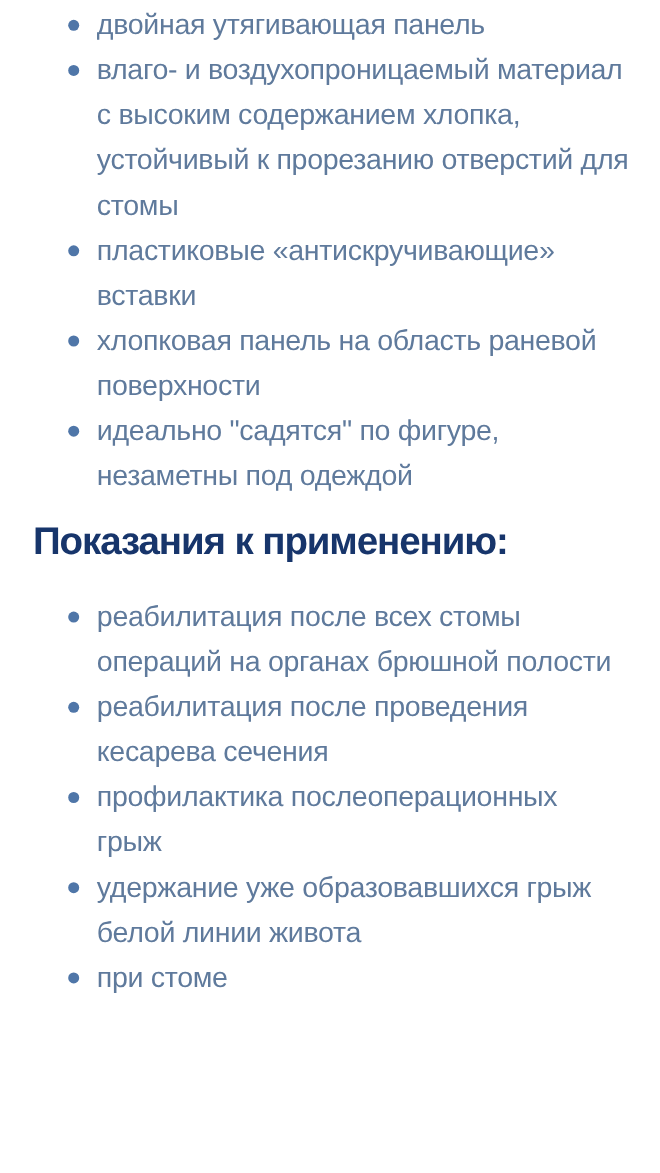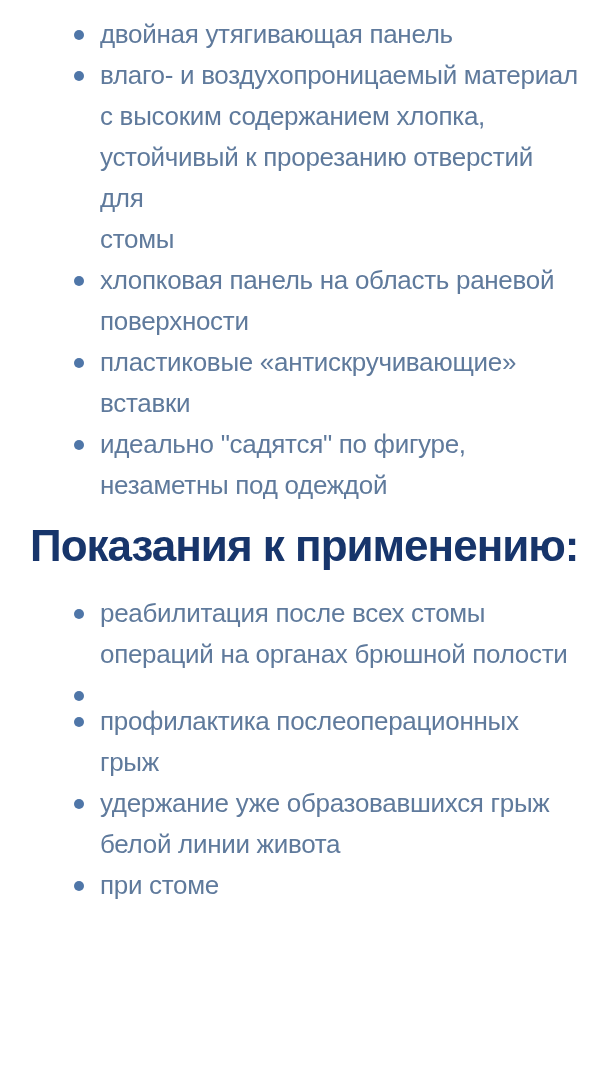--- a/index.html
+++ b/index.html
@@ -15,21 +15,21 @@
     height:1066px;
     background:var(--bg);
     overflow:hidden;
     font-family:"Liberation Sans", sans-serif;
   }
   .page{
     padding-top:2px;
   }
   ul.bullet-list{
     list-style:none;
-    margin:12px;
+    margin:0;
     padding:0 8px 0 62px;
   }
   ul.bullet-list li{
     display:flex;
     align-items:flex-start;
   }
   .bullet{
     flex:none;
     width:10px;
     height:10px;
@@ -39,21 +39,21 @@
   }
   .item-text{
     white-space:pre-line;
     font-size:26px;
     line-height:41px;
     letter-spacing:-0.3px;
     color:var(--text);
   }
   h2.section-heading{
     margin:15px 8px 22px 30px;
-    font-size:44px;
+    font-size:35px;
     line-height:50px;
     font-weight:700;
     letter-spacing:-1px;
     color:var(--heading);
   }
 </style>
 </head>
 <body>
 
 <div class="page">
@@ -65,45 +65,47 @@
     </li>
     <li>
       <span class="bullet"></span>
       <span class="item-text">влаго- и воздухопроницаемый материал
 с высоким содержанием хлопка,
 устойчивый к прорезанию отверстий для
 стомы</span>
     </li>
     <li>
       <span class="bullet"></span>
-      <span class="item-text">хлопковая панель на область раневой
-поверхности</span>
+      <span class="item-text">пластиковые «антискручивающие»
+вставки</span>
     </li>
     <li>
       <span class="bullet"></span>
-      <span class="item-text">пластиковые «антискручивающие»
-вставки</span>
+      <span class="item-text">хлопковая панель на область раневой
+поверхности</span>
     </li>
     <li>
       <span class="bullet"></span>
       <span class="item-text">идеально "садятся" по фигуре,
 незаметны под одеждой</span>
     </li>
   </ul>
 
   <h2 class="section-heading">Показания к применению:</h2>
 
   <ul class="bullet-list">
     <li>
       <span class="bullet"></span>
       <span class="item-text">реабилитация после всех стомы
 операций на органах брюшной полости</span>
     </li>
     <li>
       <span class="bullet"></span>
+      <span class="item-text">реабилитация после проведения
+кесарева сечения</span>
     </li>
     <li>
       <span class="bullet"></span>
       <span class="item-text">профилактика послеоперационных
 грыж</span>
     </li>
     <li>
       <span class="bullet"></span>
       <span class="item-text">удержание уже образовавшихся грыж
 белой линии живота</span>

